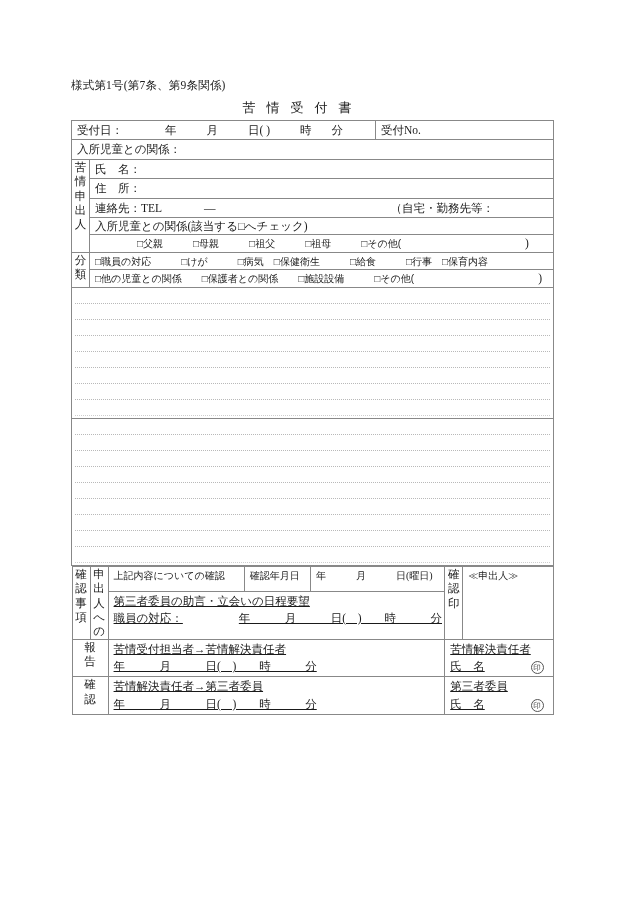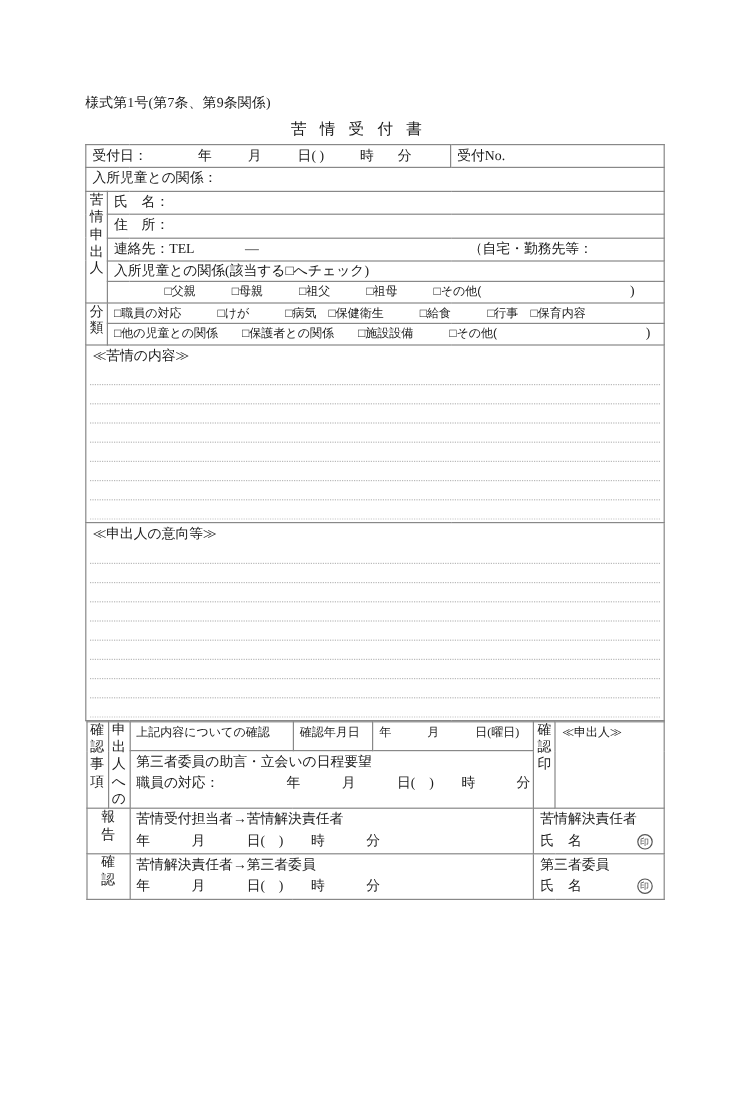--- a/index.html
+++ b/index.html
@@ -105,21 +105,21 @@
     border-collapse: collapse;
     table-layout: fixed;
   }
   .sub td {
     border: 1px solid #888;
     padding: 0;
     vertical-align: top;
   }
 
   .pad { padding: 3px 5px; font-size: 10px; white-space: nowrap; }
-  .pad2 { padding: 2px 5px 3px 5px; font-size: 11.5px; white-space: nowrap; }
+  .pad2 { padding: 2px 5px 3px 5px; font-size: 11.5px; white-space: nowrap; text-decoration: underline; }
   .ctr { text-align: left; }
 
   .seal {
     display: inline-block;
     width: 11px; height: 11px;
     border: 1px solid #555;
     border-radius: 50%;
     font-size: 7.5px;
     line-height: 11px;
     text-align: center;
@@ -223,37 +223,35 @@
     <tr>
       <td colspan="3">
         <div class="cell tight">
           <span class="chk">□他の児童との関係</span><span class="sp2"></span><span class="chk">□保護者との関係</span><span class="sp2"></span><span class="chk">□施設設備</span><span class="sp3"></span><span class="chk">□その他(</span><span class="sp10"></span><span>)</span>
         </div>
       </td>
     </tr>
 
     <tr>
       <td colspan="4" class="freeblock">
-        <div class="fb-title">≪苦情の内容≫</div>
         <div class="rules">
           <div class="rule"></div>
           <div class="rule"></div>
           <div class="rule"></div>
           <div class="rule"></div>
           <div class="rule"></div>
           <div class="rule"></div>
           <div class="rule"></div>
           <div class="rule"></div>
         </div>
       </td>
     </tr>
 
     <tr>
       <td colspan="4" class="freeblock">
-        <div class="fb-title">≪申出人の意向等≫</div>
         <div class="rules">
           <div class="rule"></div>
           <div class="rule"></div>
           <div class="rule"></div>
           <div class="rule"></div>
           <div class="rule"></div>
           <div class="rule"></div>
           <div class="rule"></div>
           <div class="rule"></div>
           <div class="rule"></div>

